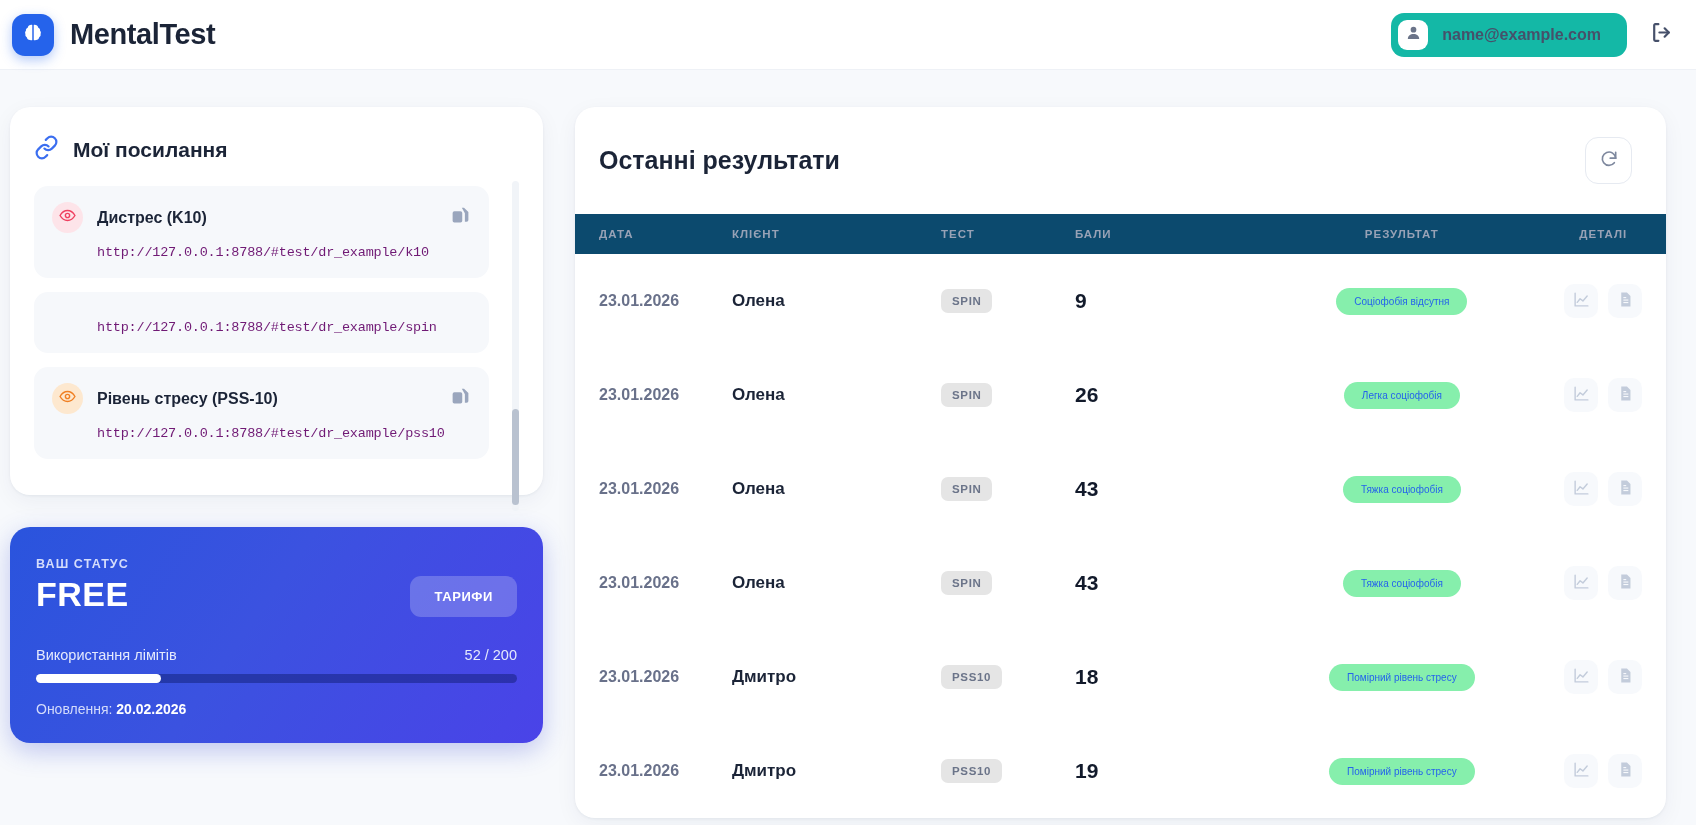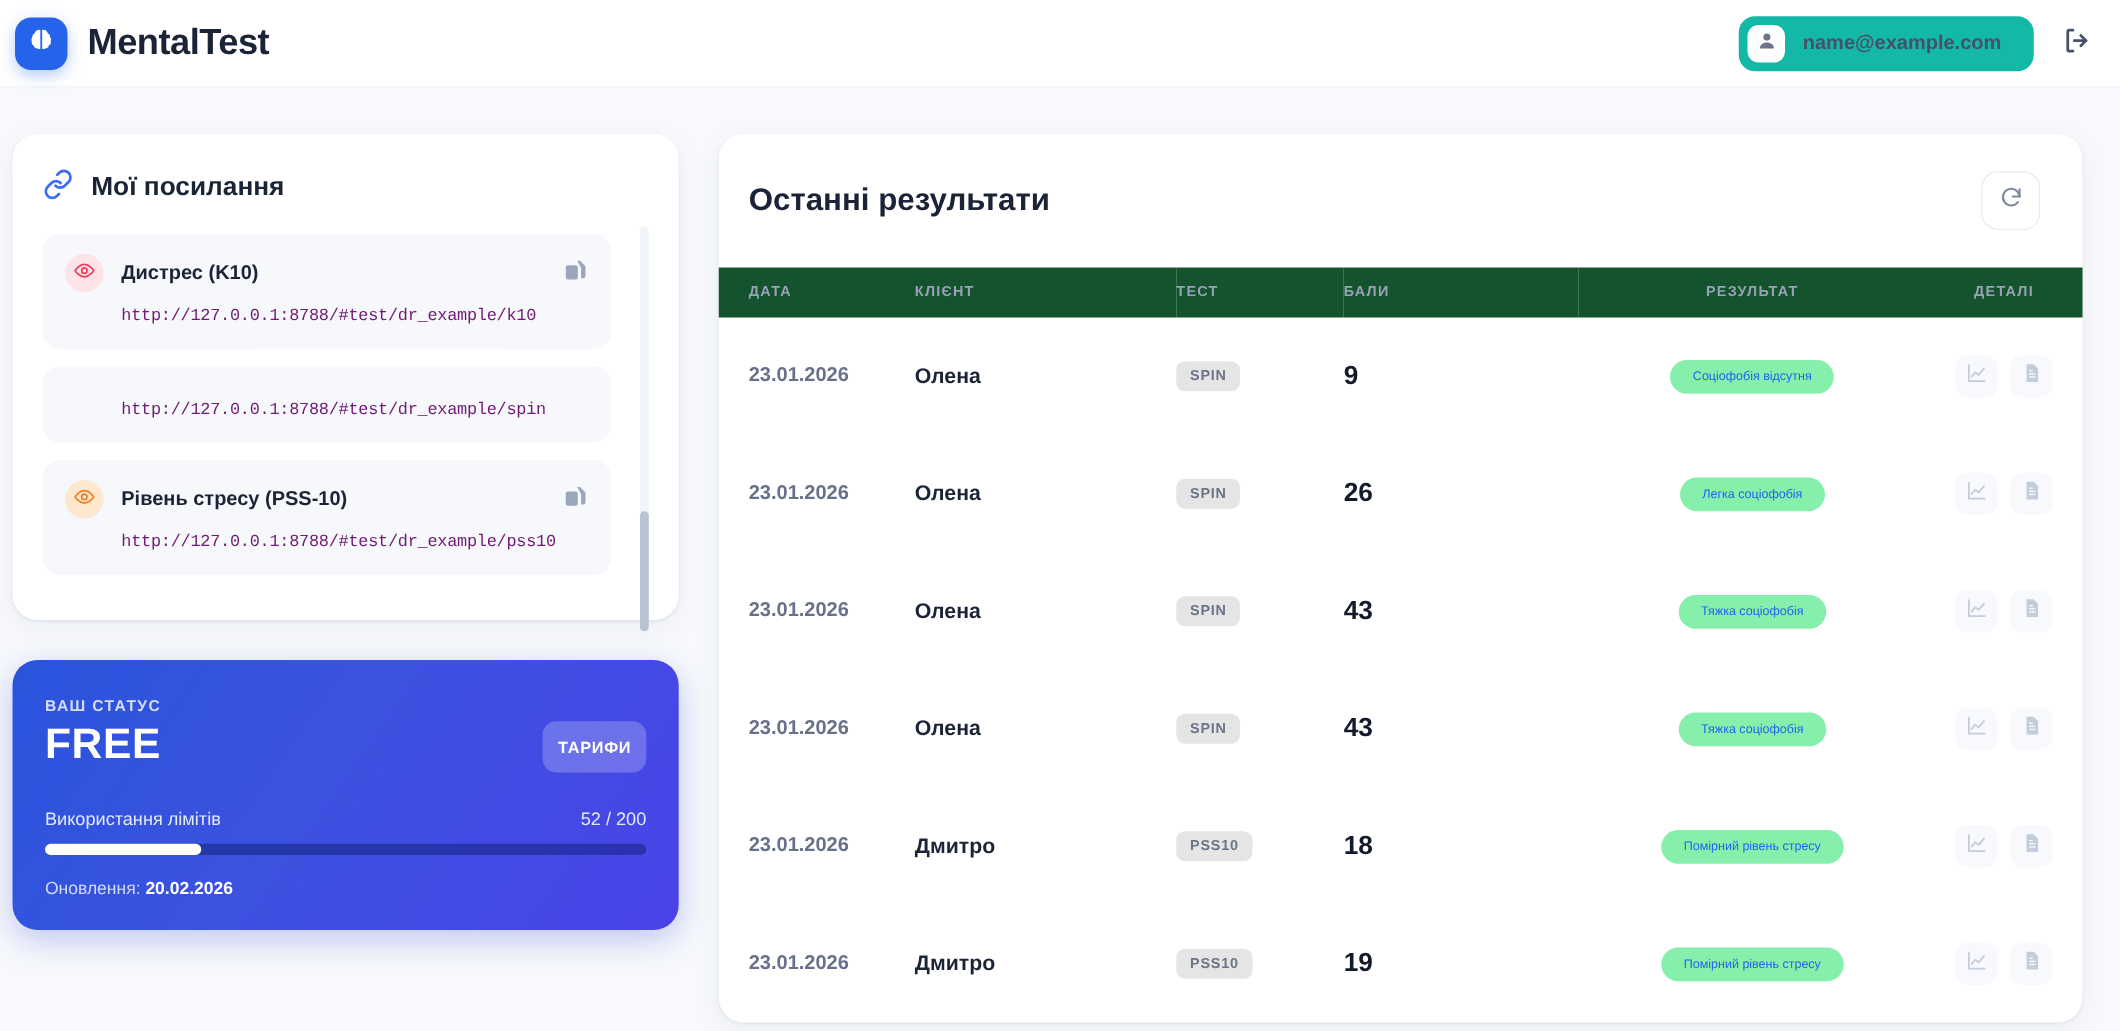--- a/index.html
+++ b/index.html
@@ -108,21 +108,21 @@
   }
   .status-plan {
     font-size: 34px; font-weight: bold; letter-spacing: 0.5px;
     margin-top: 4px;
   }
   .plans-btn {
     position: absolute; right: 26px; top: 49px;
     background: rgba(255,255,255,.22);
     border: none; border-radius: 11px;
     color: #ffffff; font-weight: bold; font-size: 13px;
-    letter-spacing: .6px; padding: 13px 12px; cursor: pointer;
+    letter-spacing: .6px; padding: 13px 24px; cursor: pointer;
     font-family: "Liberation Sans", sans-serif;
   }
   .limit-row {
     display: flex; justify-content: space-between; align-items: baseline;
     margin-top: 33px; font-size: 14.5px; color: #e4e9fd;
   }
   .progress-track {
     margin-top: 11px; height: 9px; border-radius: 6px;
     background: rgba(12,25,105,.45);
   }
@@ -152,21 +152,21 @@
   }
   .search-box input::placeholder { color: #a2abbd; }
   .refresh-btn {
     width: 47px; height: 47px; border-radius: 13px;
     border: 1px solid #e6eaf1; background: #ffffff;
     display: flex; align-items: center; justify-content: center; cursor: pointer;
   }
 
   table { width: 100%; border-collapse: collapse; }
   thead th {
-    background: #14532d;
+    background: #0c4a6e;
     font-size: 11.5px; font-weight: bold; letter-spacing: 1px;
     color: #98a2b6; text-transform: uppercase;
     padding: 14px 0; text-align: left;
   }
   thead th:first-child { padding-left: 24px; }
   .c-date   { width: 150px; }
   .c-client { width: 200px; }
   .c-test   { width: 128px; }
   .c-score  { width: 180px; }
   .c-result { width: 265px; }

